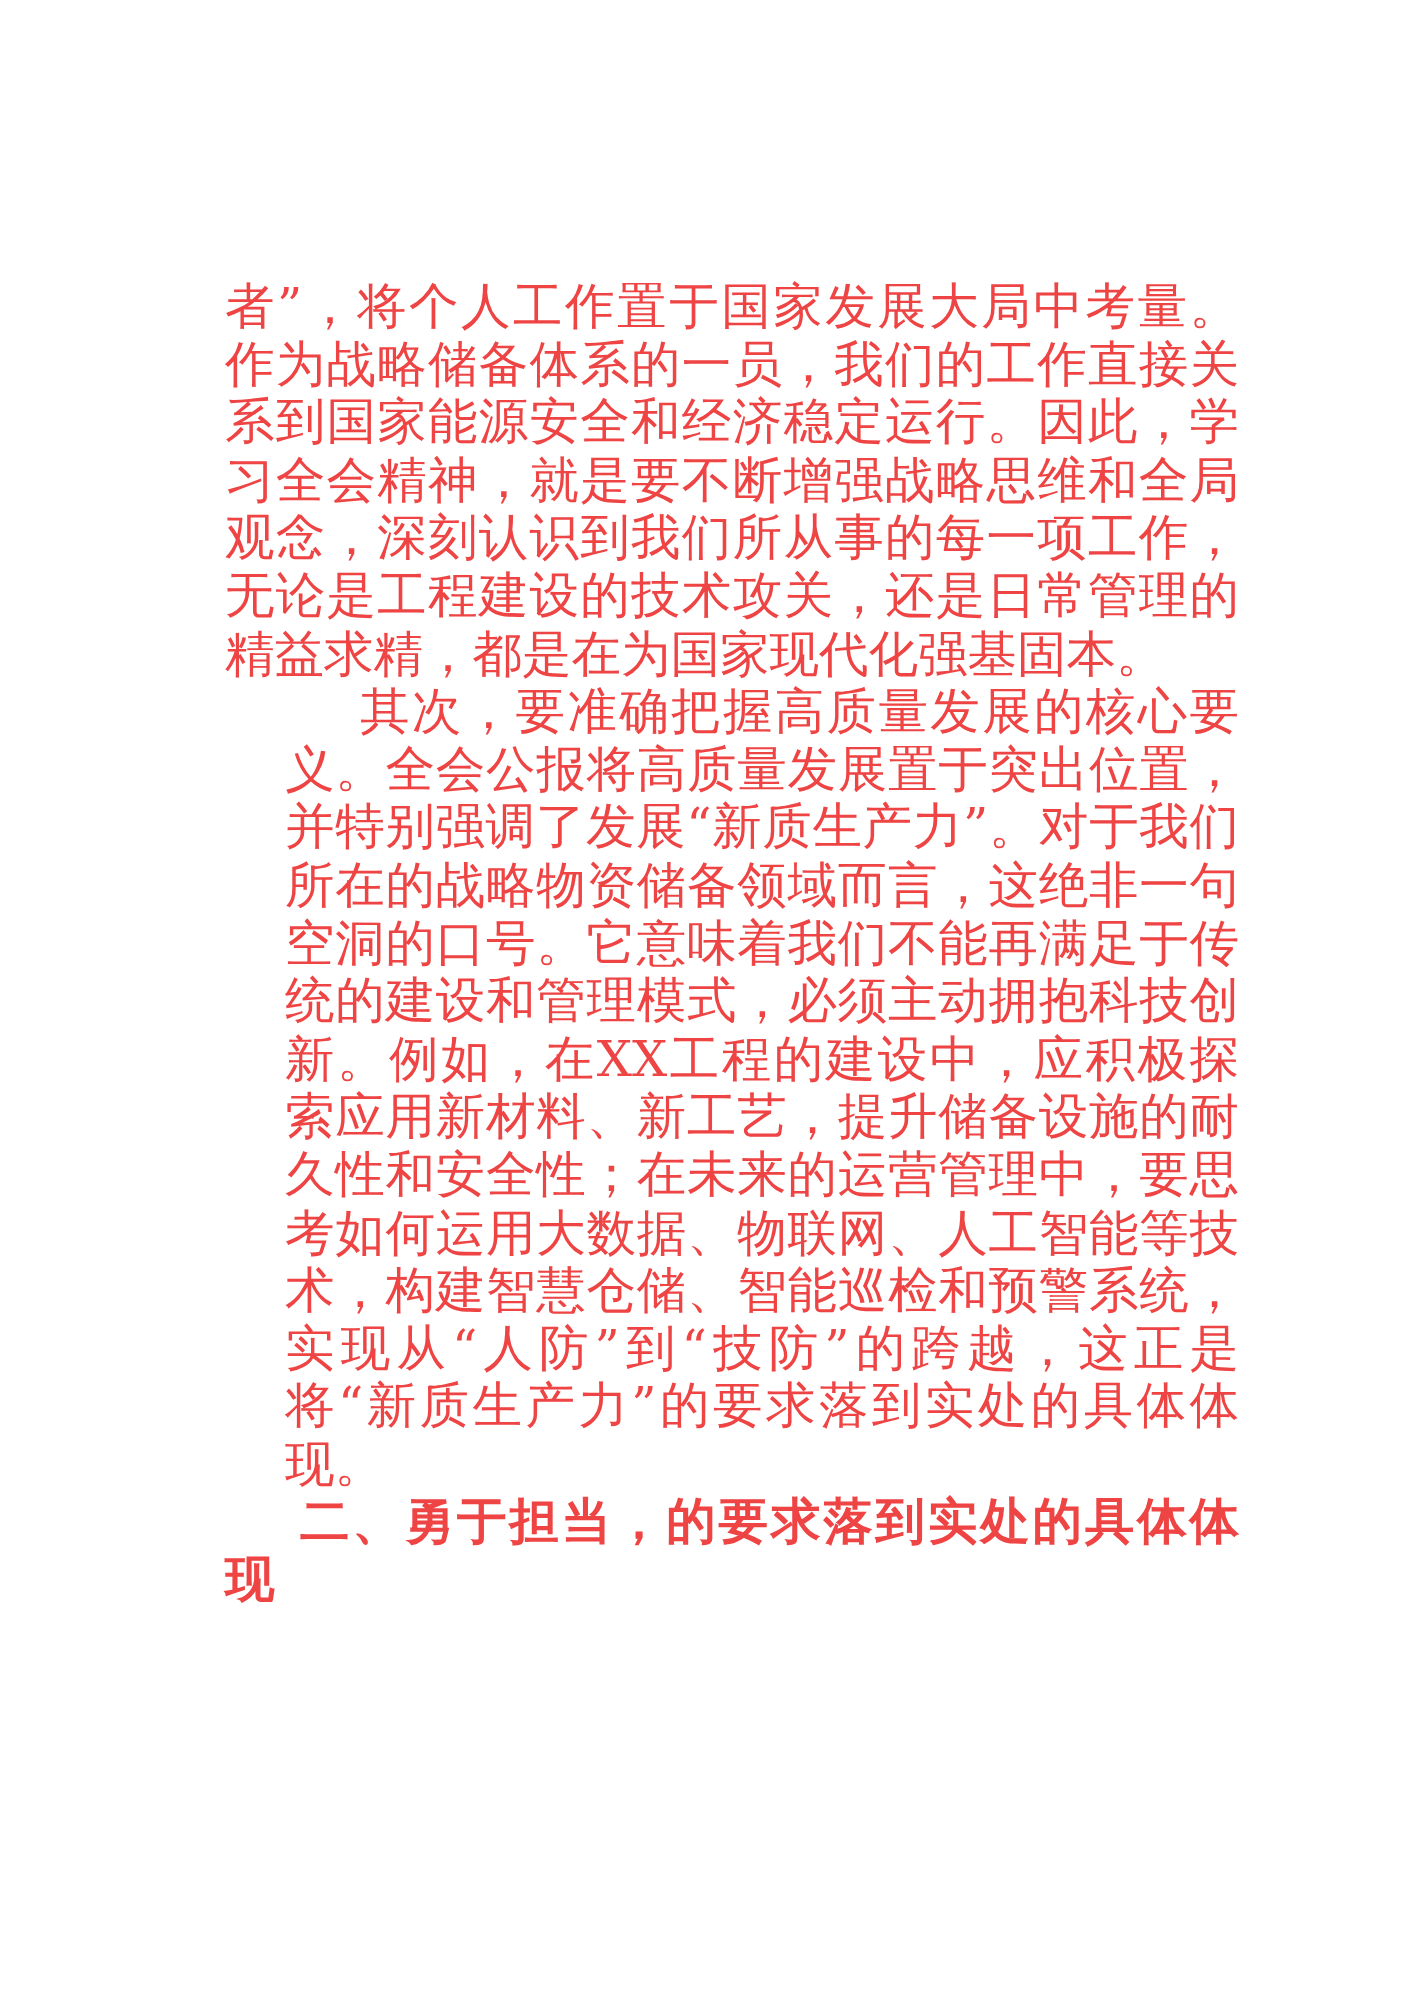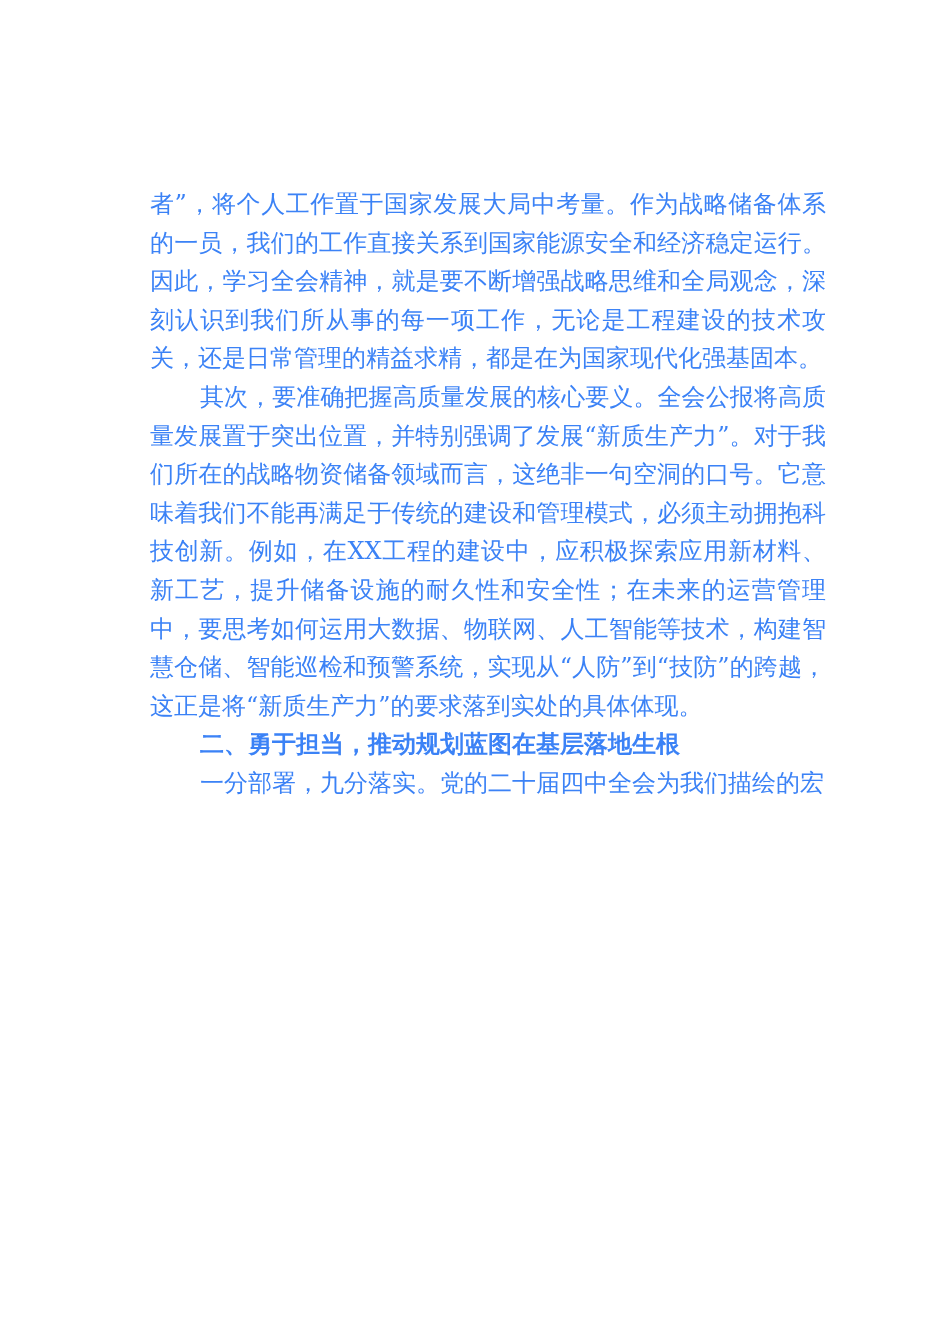--- a/index.html
+++ b/index.html
@@ -1,28 +1,27 @@
 <!DOCTYPE html>
 <html><head>
 <meta charset="utf-8">
 <style>
   html, body { margin: 0; padding: 0; background: #ffffff; }
   body { width: 950px; height: 1344px; position: relative; overflow: hidden; }
   .page {
     position: absolute; left: 150px; top: 185px; width: 676px;
     font-family: "DejaVu Serif", "Liberation Serif", serif;
-    font-size: 24px; line-height: 38.6px; color: #3b82f6;
+    font-size: 33px; line-height: 38.6px; color: #ef4444;
     text-align: justify; text-justify: inter-character;
   }
   .para { margin: 0; }
-  .indent { text-indent: 50px; }
+  .indent { text-indent: 50px; margin-left: 40px; }
   .heading { margin: 0; text-indent: 50px; font-weight: bold;
     font-family: "DejaVu Sans", "Liberation Sans", sans-serif; }
 </style>
 </head>
 <body>
 
 <div class="page">
   <p class="para">者”，将个人工作置于国家发展大局中考量。作为战略储备体系的一员，我们的工作直接关系到国家能源安全和经济稳定运行。因此，学习全会精神，就是要不断增强战略思维和全局观念，深刻认识到我们所从事的每一项工作，无论是工程建设的技术攻关，还是日常管理的精益求精，都是在为国家现代化强基固本。</p>
   <p class="para indent">其次，要准确把握高质量发展的核心要义。全会公报将高质量发展置于突出位置，并特别强调了发展“新质生产力”。对于我们所在的战略物资储备领域而言，这绝非一句空洞的口号。它意味着我们不能再满足于传统的建设和管理模式，必须主动拥抱科技创新。例如，在XX工程的建设中，应积极探索应用新材料、新工艺，提升储备设施的耐久性和安全性；在未来的运营管理中，要思考如何运用大数据、物联网、人工智能等技术，构建智慧仓储、智能巡检和预警系统，实现从“人防”到“技防”的跨越，这正是将“新质生产力”的要求落到实处的具体体现。</p>
-  <p class="heading">二、勇于担当，推动规划蓝图在基层落地生根</p>
-  <p class="para indent">一分部署，九分落实。党的二十届四中全会为我们描绘的宏</p>
+  <p class="heading">二、勇于担当，的要求落到实处的具体体现</p>
 </div>
 
 </body></html>

